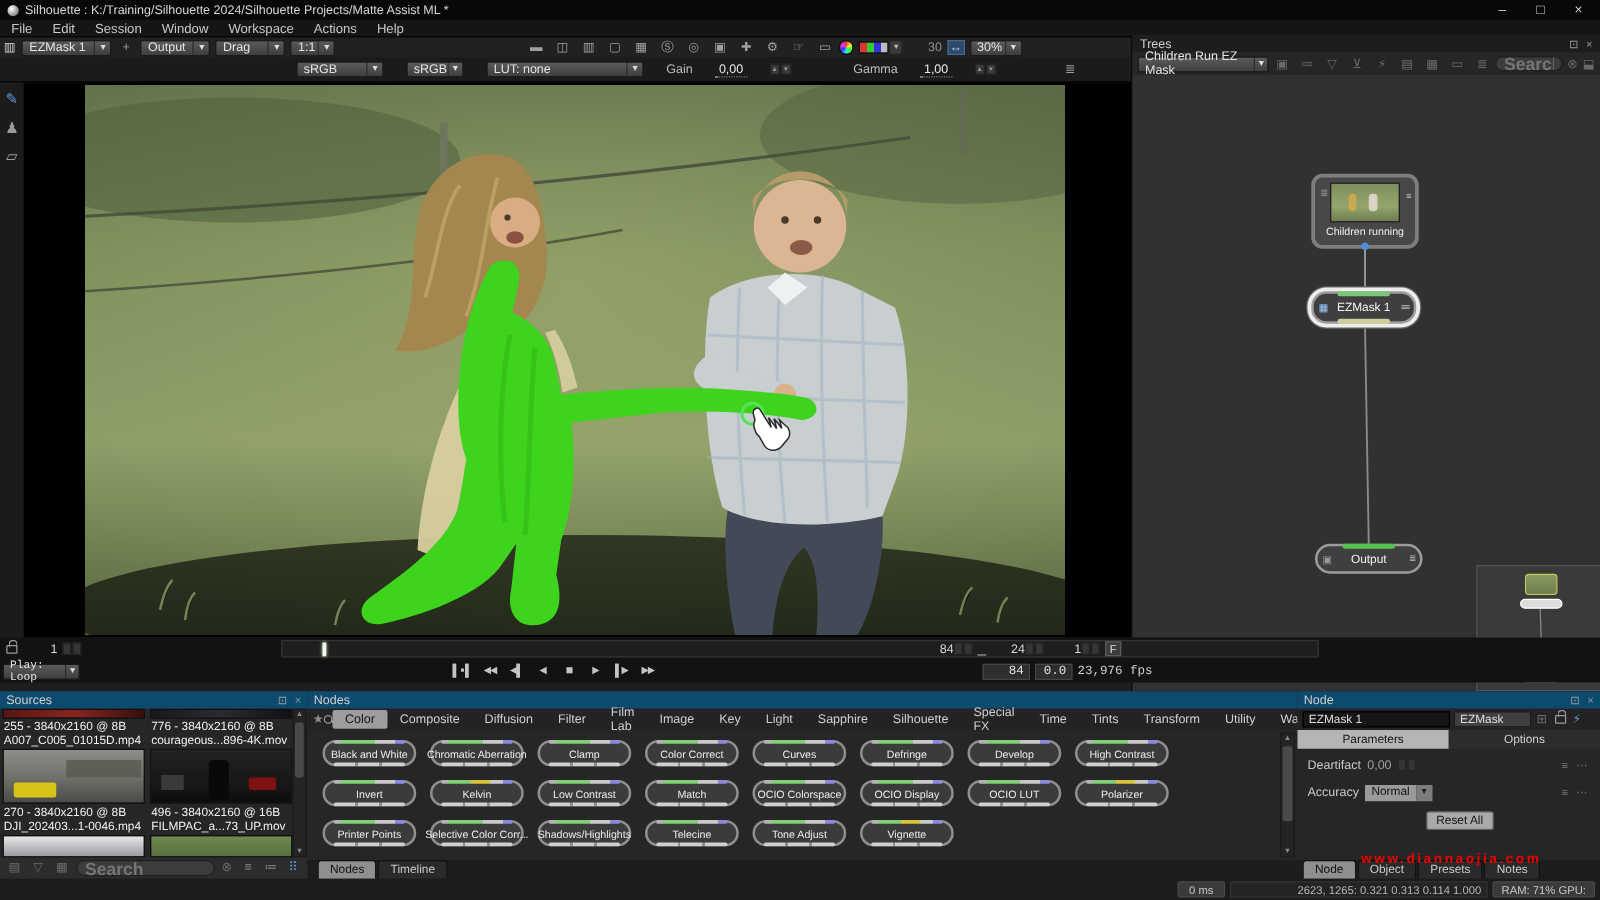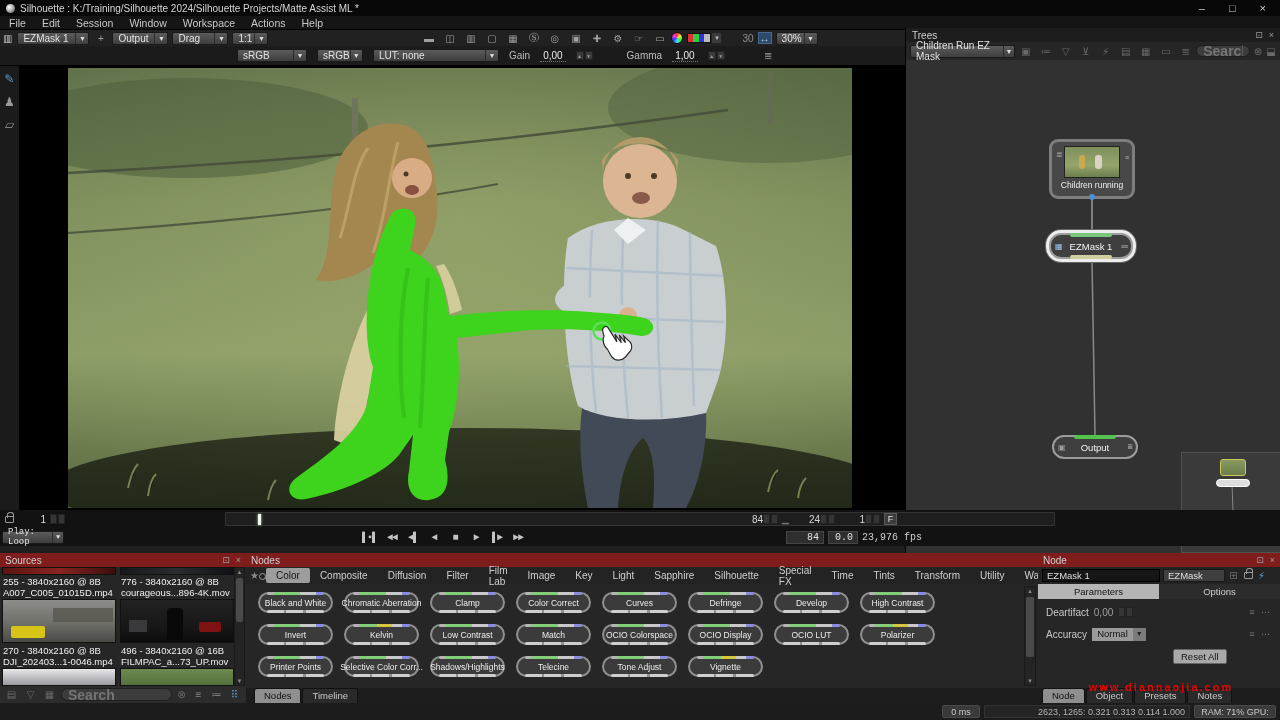--- a/index.html
+++ b/index.html
@@ -17,21 +17,21 @@
 
   
   #toolbar { left:0; top:30px; width:905px; height:16px; background:#212121; display:flex; align-items:center; gap:4px; padding-left:3px; }
   .dd { height:13px; background:linear-gradient(#5b5b5b,#3e3e3e); border:1px solid #1a1a1a; border-radius:2px; display:flex; align-items:center; font-size:10px; color:#e3e3e3; padding-left:5px; position:relative; }
   .dd .chev { margin-left:auto; width:13px; height:100%; border-left:1px solid #2c2c2c; display:flex; align-items:center; justify-content:center; font-size:7px; color:#ddd; }
   .icon-btn { color:#9f9f9f; font-size:10px; width:15px; text-align:center; }
   .icon-btn.dim { color:#6a6a6a; }
   #clapper { color:#cfcfcf; font-size:10px; margin-right:1px; }
   #color-wheel { width:12px; height:12px; border-radius:50%; background:conic-gradient(#e33,#ee3,#3e3,#3ee,#33e,#e3e,#e33); border:1px solid #111; }
   #rgb-bars { width:24px; height:10px; background:linear-gradient(90deg,#d33 0 25%,#3c3 25% 50%,#33d 50% 75%,#bbb 75% 100%); border:1px solid #111; }
-  #viewerbar { left:0; top:46px; width:905px; height:20px; background:#1b1b1b; display:flex; align-items:center; gap:10px; padding-left:237px; border-bottom:1px solid #000; }
+  #viewerbar { left:0; top:46px; width:905px; height:20px; background:#1b1b1b; display:flex; align-items:center; gap:18px; padding-left:237px; border-bottom:1px solid #000; }
   .gain-label { color:#bdbdbd; font-size:10px; }
   .gain-value { color:#e8e8e8; font-size:10px; border-bottom:1px dotted #777; padding:0 3px; }
   .mini-spin { display:flex; gap:1px; }
   .mini-spin span { width:8px; height:9px; background:#3a3a3a; border:1px solid #222; font-size:5px; color:#999; text-align:center; line-height:8px; }
 
   
   #lefttools { left:0; top:66px; width:20px; height:444px; background:#1b1b1b; display:flex; flex-direction:column; align-items:center; padding-top:6px; gap:9px; border-right:1px solid #000; }
   .tool { font-size:12px; color:#9a9a9a; }
   .tool.active { color:#5b9bd5; }
 
@@ -74,21 +74,21 @@
   #src-thumb i.g { background:#caa94f; left:14px; width:6px; }
   #node-src .nlabel { margin-top:2px; font-size:8.5px; color:#eee; }
   .outdot { position:absolute; bottom:-4px; left:50%; transform:translateX(-50%); width:6px; height:6px; border-radius:50%; background:#4f8fd6; border:1px solid #1c3least; }
   #node-ez { left:143px; top:173px; width:84px; height:26px; box-shadow:0 0 0 3px #ededed, 0 0 0 4px #666; }
   #node-out { left:146px; top:375px; width:86px; height:24px; }
   #node-out .topseg { background:#55c24f; }
   #minimap { position:absolute; left:275px; top:392px; width:100px; height:101px; background:#3a3a3a; border:1px solid #525252; }
   .mini-node { position:absolute; background:#555; border:1px solid #999; border-radius:3px; }
 
   
-  .panel-header { position:absolute; left:0; top:0; width:100%; height:14px; background:#7f1d1d; display:flex; align-items:center; padding:0 5px; font-size:10px; color:#cfcfcf; }
+  .panel-header { position:absolute; left:0; top:0; width:100%; height:14px; background:#0c4a6e; display:flex; align-items:center; padding:0 5px; font-size:10px; color:#cfcfcf; }
   .ph-icons { margin-left:auto; display:flex; gap:6px; color:#9a9a9a; font-size:9px; }
   #sources { left:0; top:553px; width:246px; height:150px; background:#262626; }
   .thumb { border:1px solid #111; background:#222; }
   .src-cap { font-size:9.5px; color:#f0f0f0; line-height:11px; white-space:nowrap; overflow:hidden; }
   #sources-footer { position:absolute; left:0; bottom:0; width:100%; height:17px; background:#2c2c2c; display:flex; align-items:center; gap:4px; padding:0 4px; }
   .scrollbar { position:absolute; background:#242424; border:1px solid #1a1a1a; }
   .scroll-thumb { position:absolute; left:1px; right:1px; background:#4a4a4a; border-radius:2px; }
   .scroll-arrow { position:absolute; left:0; width:100%; text-align:center; font-size:6px; color:#888; }
 
   #nodespanel { left:246px; top:553px; width:792px; height:150px; background:#262626; }
@@ -114,21 +114,21 @@
   #np-type { width:62px; height:13px; background:#3f3f3f; border:1px solid #191919; color:#ddd; font-size:9.5px; padding:0 4px; line-height:12px; }
   #np-tabs { position:absolute; left:0; top:31px; width:100%; height:15px; display:flex; }
   .np-tab { flex:1; text-align:center; font-size:9.5px; line-height:15px; background:#2c2c2c; color:#cfcfcf; }
   .np-tab.active { background:#b5b5b5; color:#141414; }
   .param-row { position:absolute; left:0; width:100%; height:18px; display:flex; align-items:center; padding:0 8px; gap:5px; }
   .param-label { color:#c9c9c9; font-size:10px; }
   .param-value { color:#9f9f9f; font-size:10px; }
   .acc-dd { background:#9a9a9a; color:#151515; font-size:9.5px; height:13px; line-height:12px; padding:0 5px; }
   .acc-chev { background:#7c7c7c; width:13px; height:13px; font-size:7px; color:#222; text-align:center; line-height:12px; }
   .row-icons { margin-left:auto; color:#777; font-size:9px; letter-spacing:2px; }
-  #reset-all { position:absolute; left:103px; top:96px; background:#a9a9a9; color:#141414; font-size:9.5px; padding:1px 7px; border-radius:2px; border:1px solid #666;margin-left:32px; }
+  #reset-all { position:absolute; left:103px; top:96px; background:#a9a9a9; color:#141414; font-size:9.5px; padding:1px 7px; border-radius:2px; border:1px solid #666; }
   #np-footer { position:absolute; left:0; bottom:0; width:100%; height:15px; background:#1d1d1d; display:flex; align-items:flex-end; gap:1px; padding-left:4px; }
 
   
   #statusbar { left:0; top:703px; width:1280px; height:17px; background:#1c1c1c; }
   .stat-box { position:absolute; top:2px; height:13px; font-size:9px; color:#c9c9c9; line-height:12px; }
   #stat-ms { left:942px; width:38px; background:#3a3a3a; border:1px solid #4a4a4a; border-radius:2px; text-align:center; }
   #stat-pixel { left:984px; width:206px; background:#242424; border:1px solid #333; text-align:right; padding:0 4px; color:#b5b5b5; }
   #stat-sys { left:1194px; width:82px; background:#3a3a3a; border:1px solid #4a4a4a; border-radius:2px; text-align:center; }
 
   

